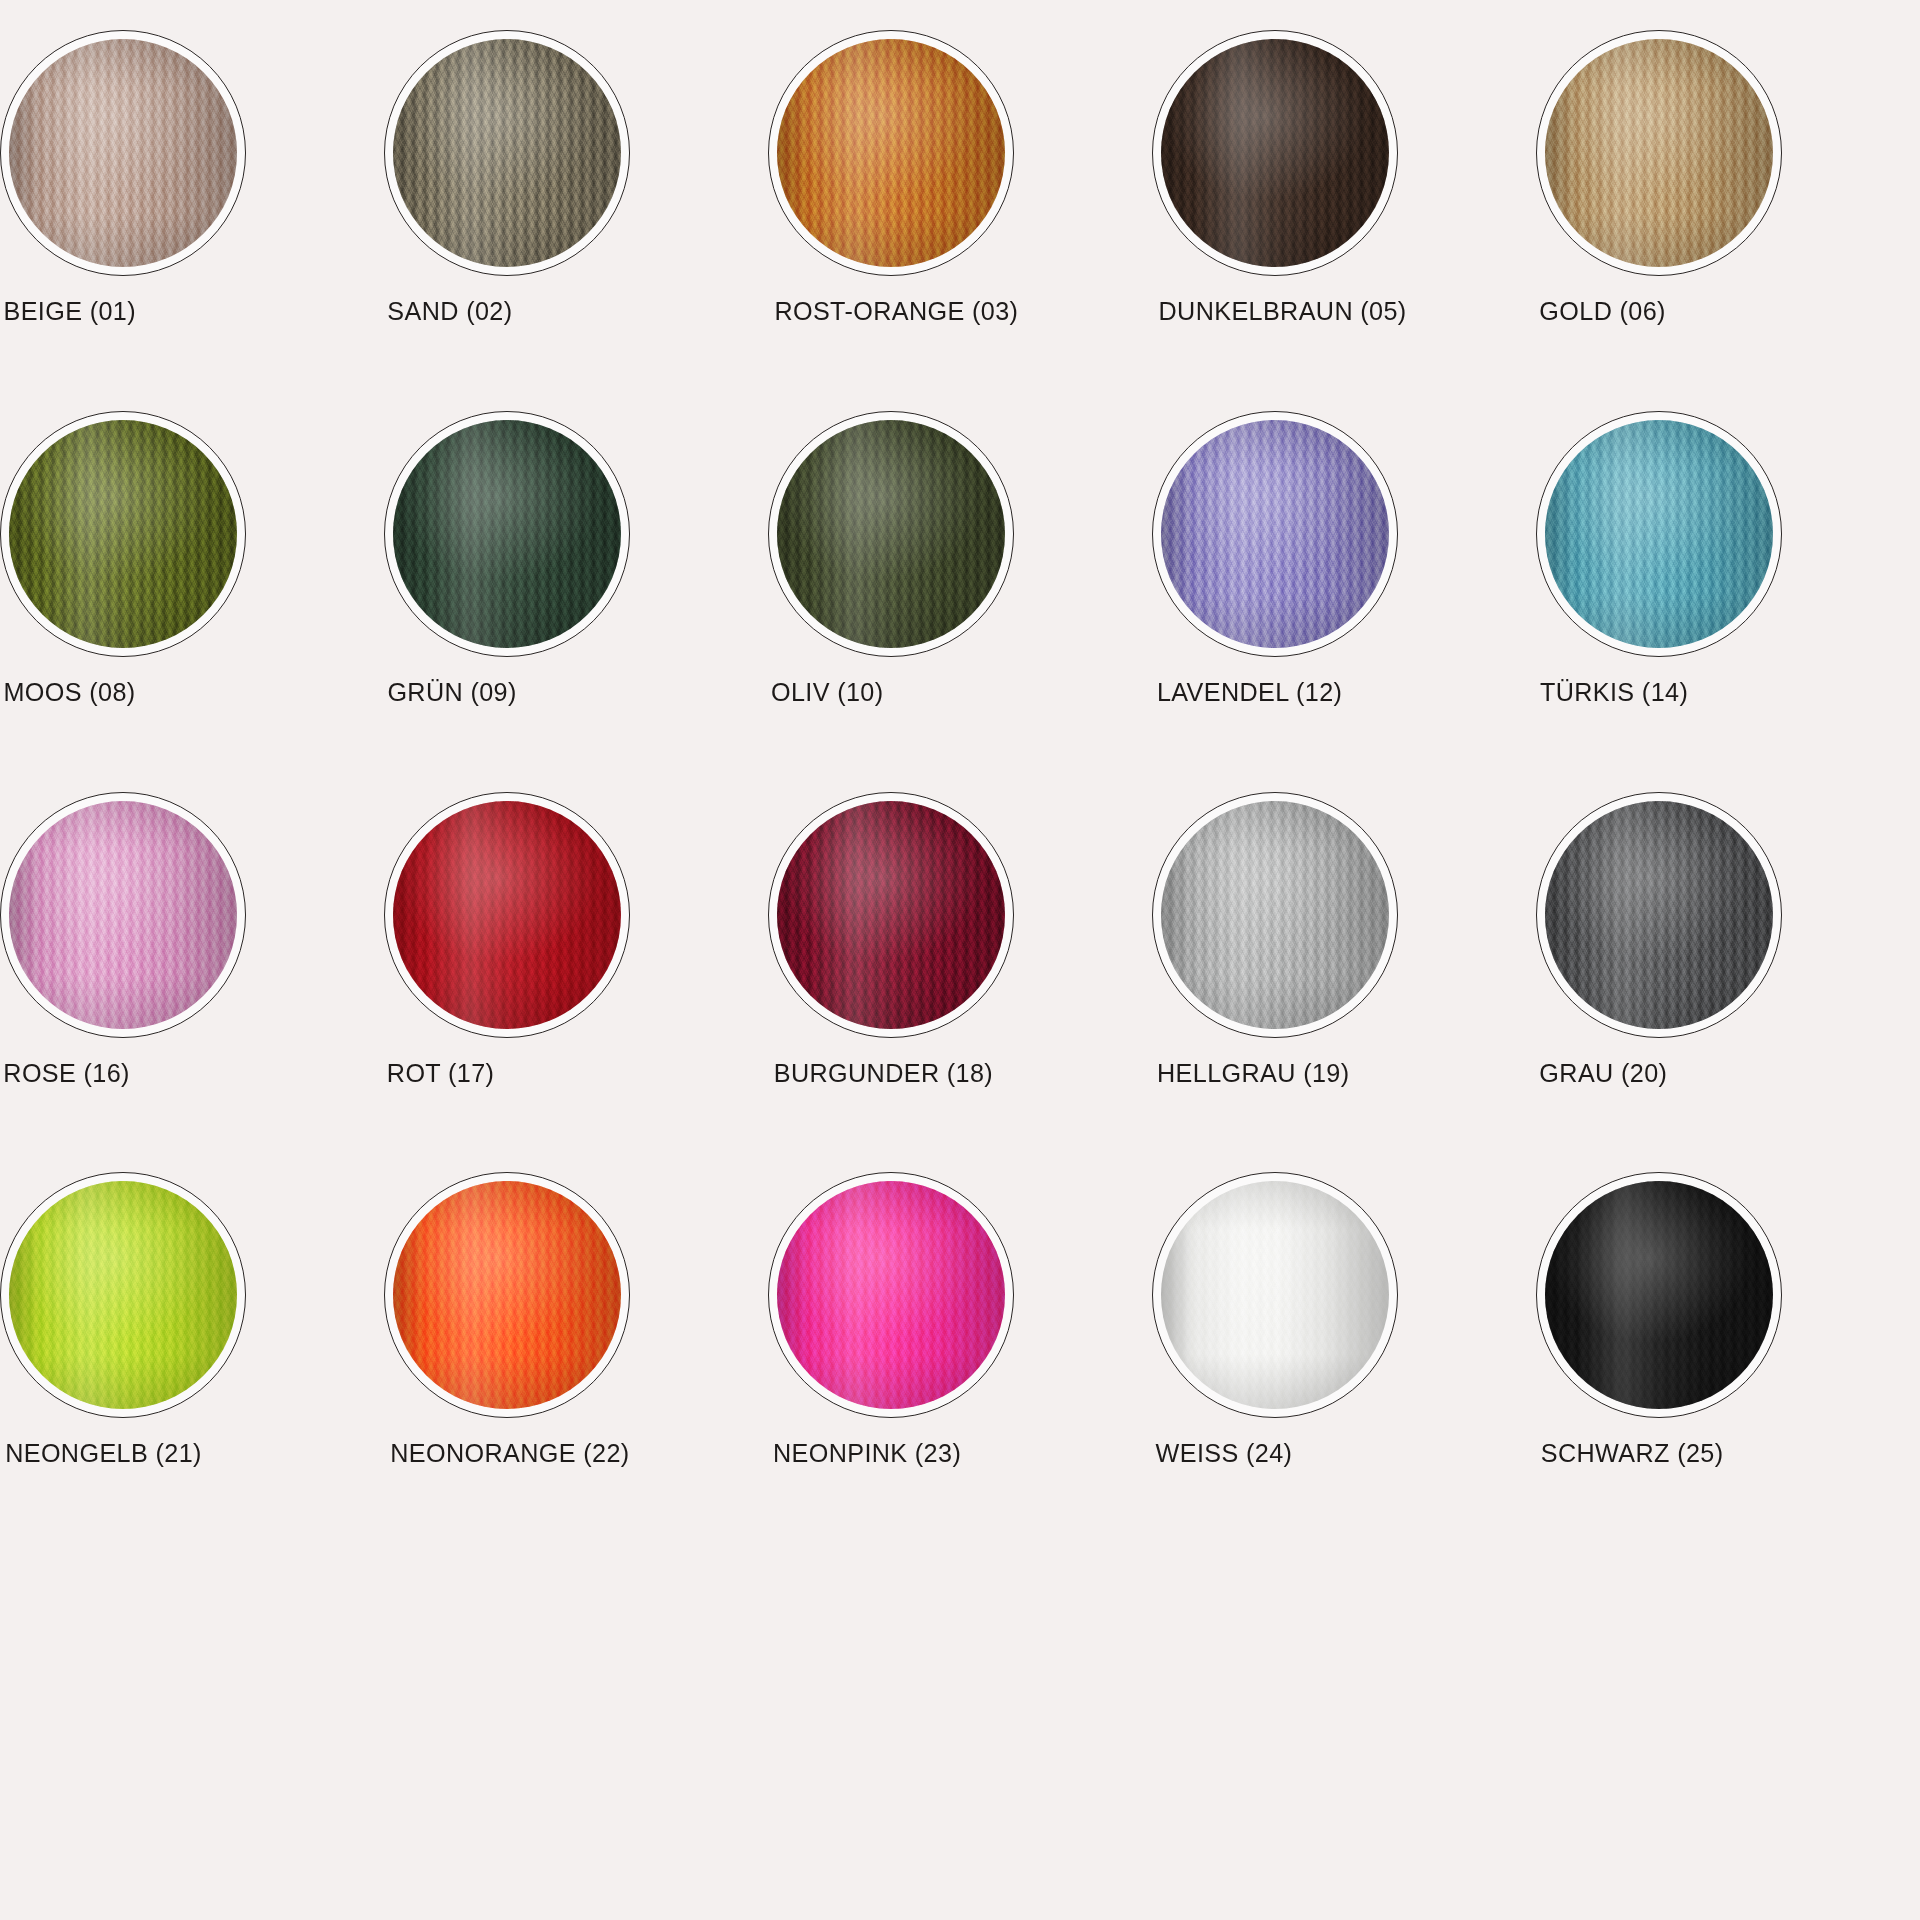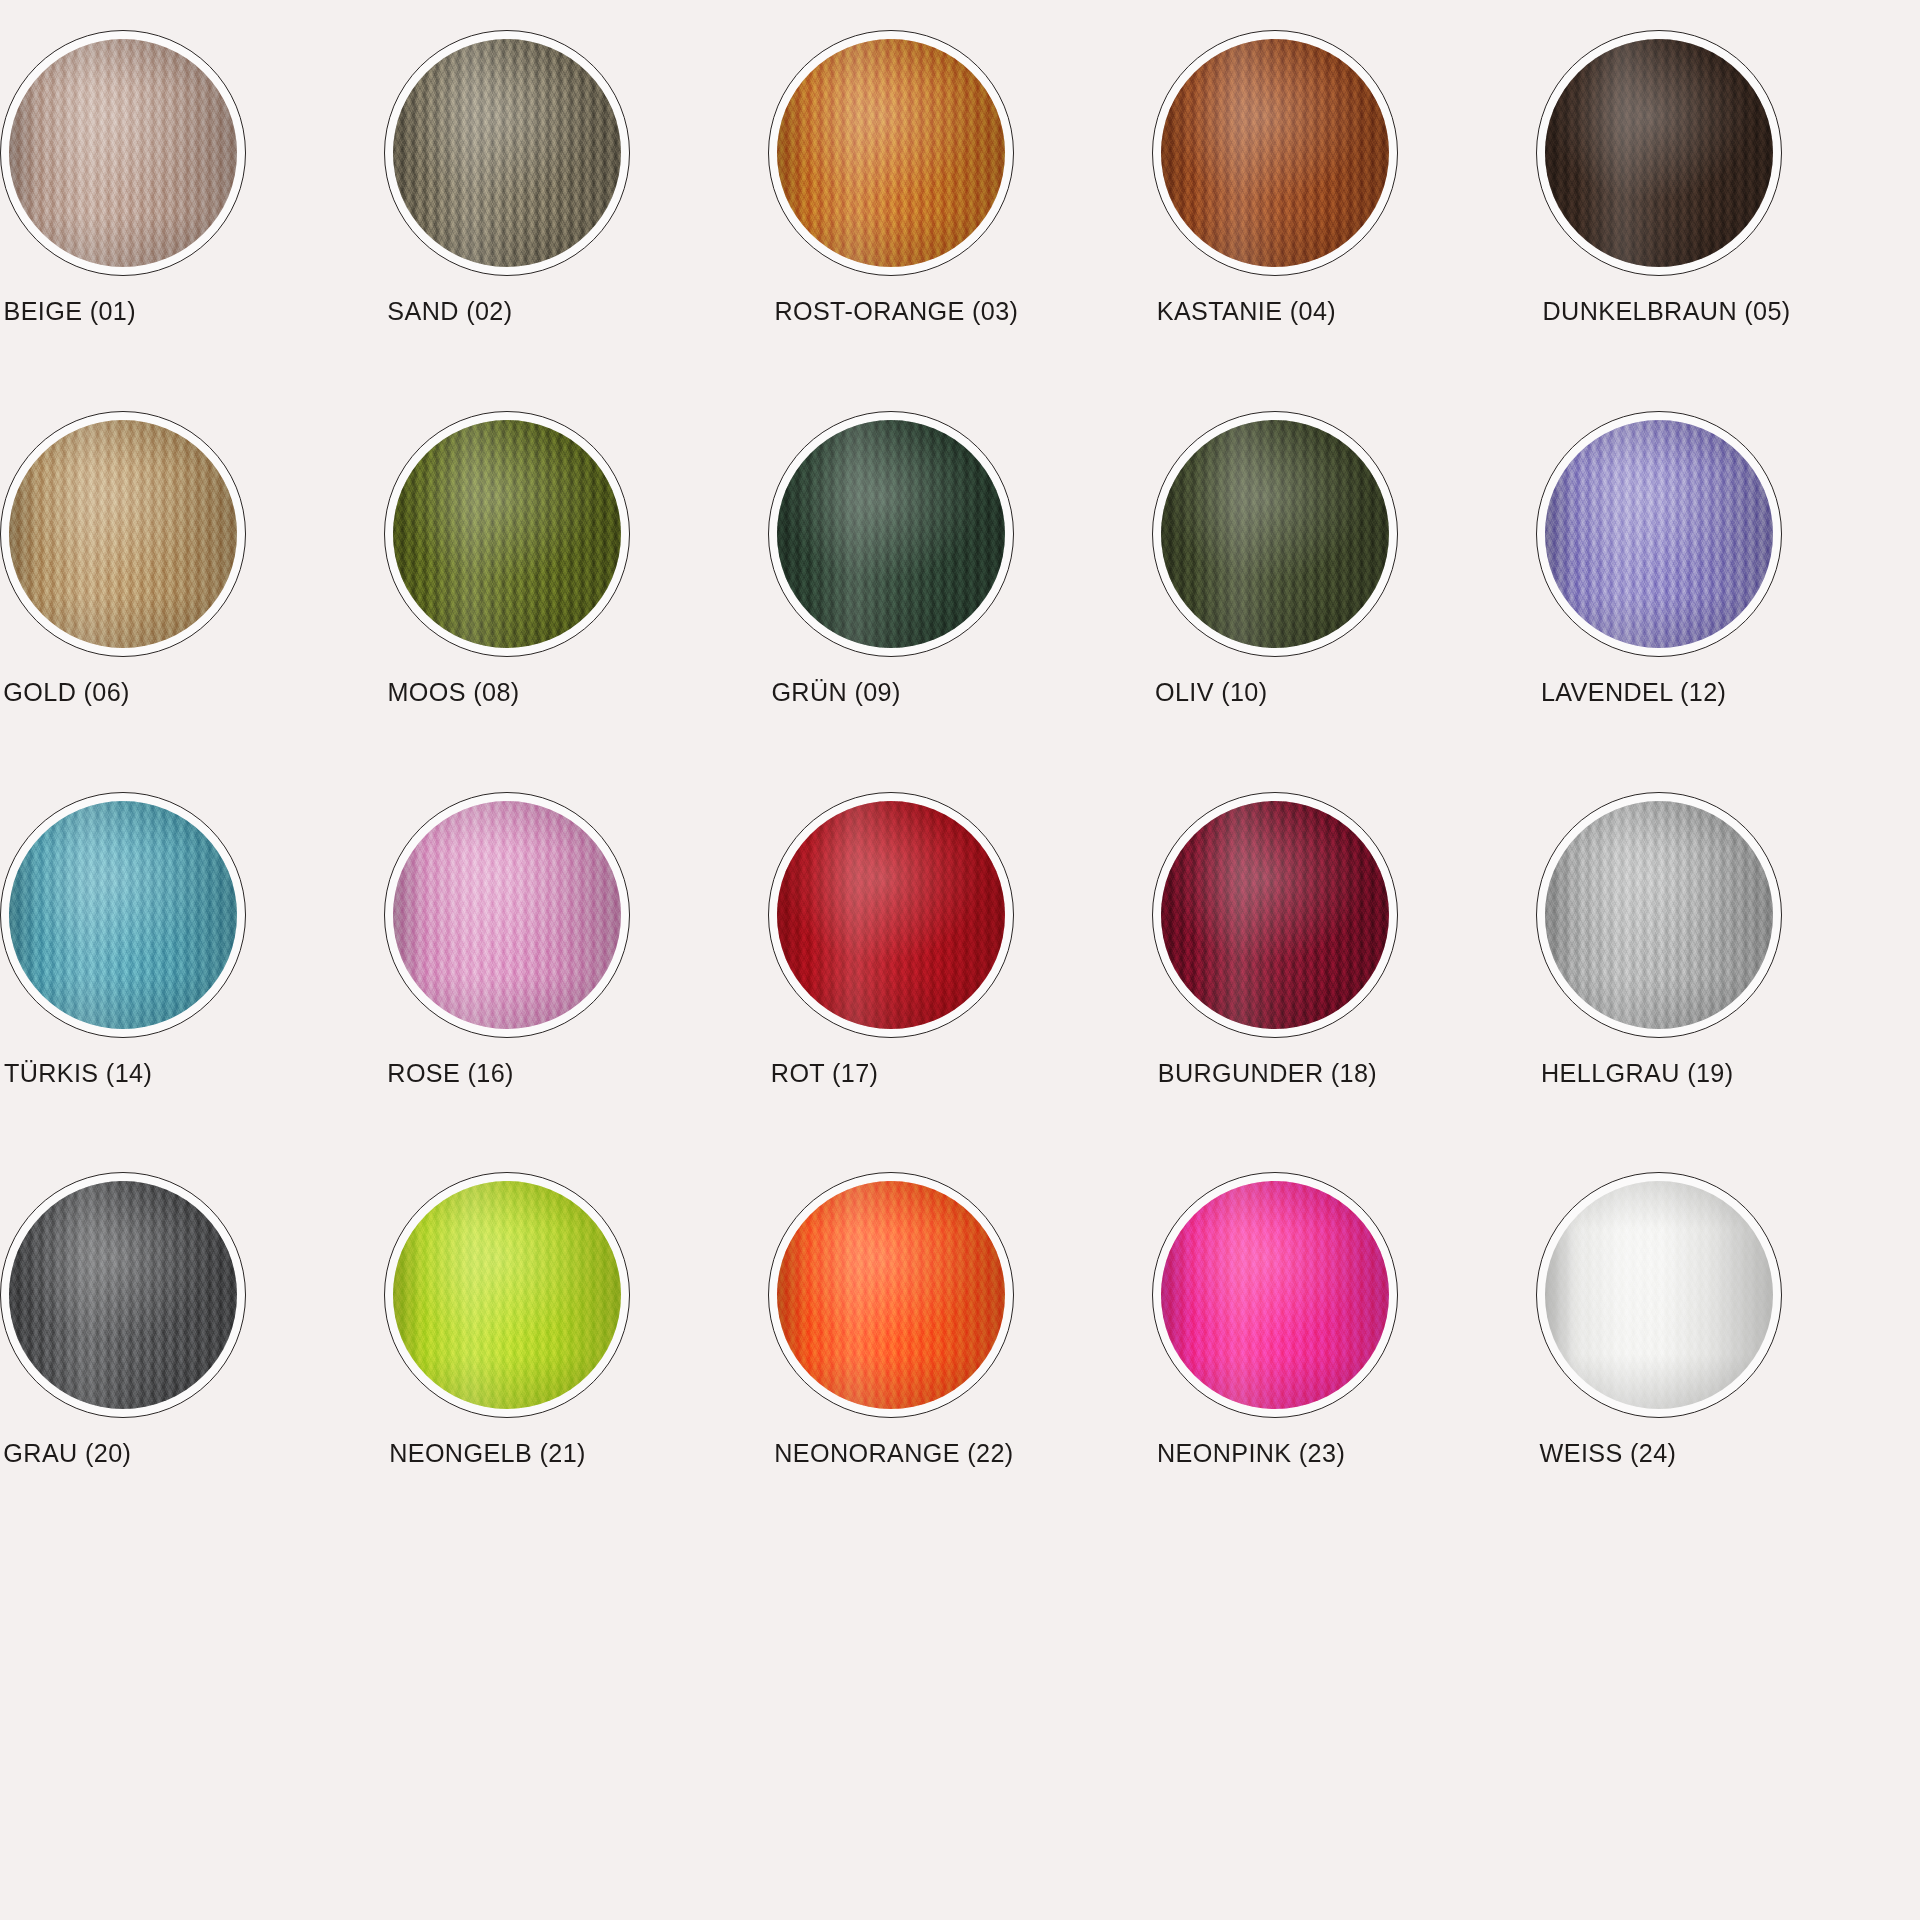--- a/index.html
+++ b/index.html
@@ -161,28 +161,20 @@
     <div class="swatch-cell">
       <div class="swatch-disc" style="border-color: rgb(43, 39, 38); background: rgb(251, 250, 250);">
         <div class="swatch-fill" title="ROST-ORANGE" style="background-color: rgb(201, 117, 38);">
           <div></div>
         </div>
       </div>
       <div class="swatch-label" style="color: rgb(29, 26, 25);">ROST-ORANGE (03)</div>
     </div>
     <div class="swatch-cell">
       <div class="swatch-disc" style="border-color: rgb(43, 39, 38); background: rgb(251, 250, 250);">
-        <div class="swatch-fill" title="KASTANIE" style="background-color: rgb(154, 75, 34);">
-          <div></div>
-        </div>
-      </div>
-      <div class="swatch-label" style="color: rgb(29, 26, 25);">KASTANIE (04)</div>
-    </div>
-    <div class="swatch-cell">
-      <div class="swatch-disc" style="border-color: rgb(43, 39, 38); background: rgb(251, 250, 250);">
         <div class="swatch-fill" title="DUNKELBRAUN" style="background-color: rgb(59, 42, 33);">
           <div></div>
         </div>
       </div>
       <div class="swatch-label" style="color: rgb(29, 26, 25);">DUNKELBRAUN (05)</div>
     </div>
     <div class="swatch-cell">
       <div class="swatch-disc" style="border-color: rgb(43, 39, 38); background: rgb(251, 250, 250);">
         <div class="swatch-fill" title="GOLD" style="background-color: rgb(186, 154, 107);">
           <div></div>
@@ -295,13 +287,21 @@
       <div class="swatch-label" style="color: rgb(29, 26, 25);">NEONPINK (23)</div>
     </div>
     <div class="swatch-cell">
       <div class="swatch-disc" style="border-color: rgb(43, 39, 38); background: rgb(251, 250, 250);">
         <div class="swatch-fill" title="WEISS" style="background-color: rgb(243, 243, 241);">
           <div></div>
         </div>
       </div>
       <div class="swatch-label" style="color: rgb(29, 26, 25);">WEISS (24)</div>
     </div>
+    <div class="swatch-cell">
+      <div class="swatch-disc" style="border-color: rgb(43, 39, 38); background: rgb(251, 250, 250);">
+        <div class="swatch-fill" title="SCHWARZ" style="background-color: rgb(22, 22, 22);">
+          <div></div>
+        </div>
+      </div>
+      <div class="swatch-label" style="color: rgb(29, 26, 25);">SCHWARZ (25)</div>
+    </div>
   </div>
 
 </body></html>

